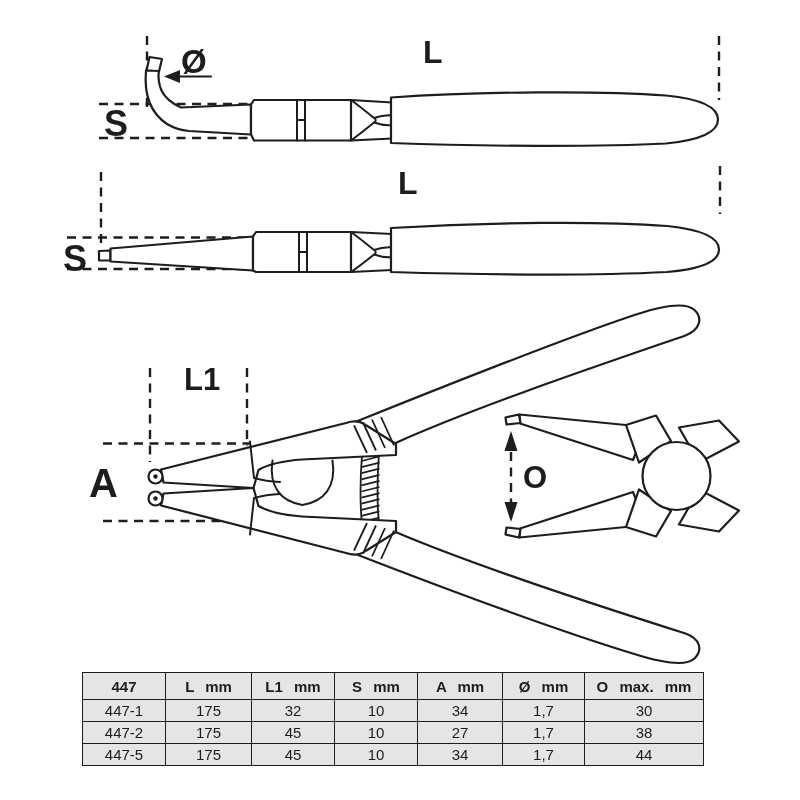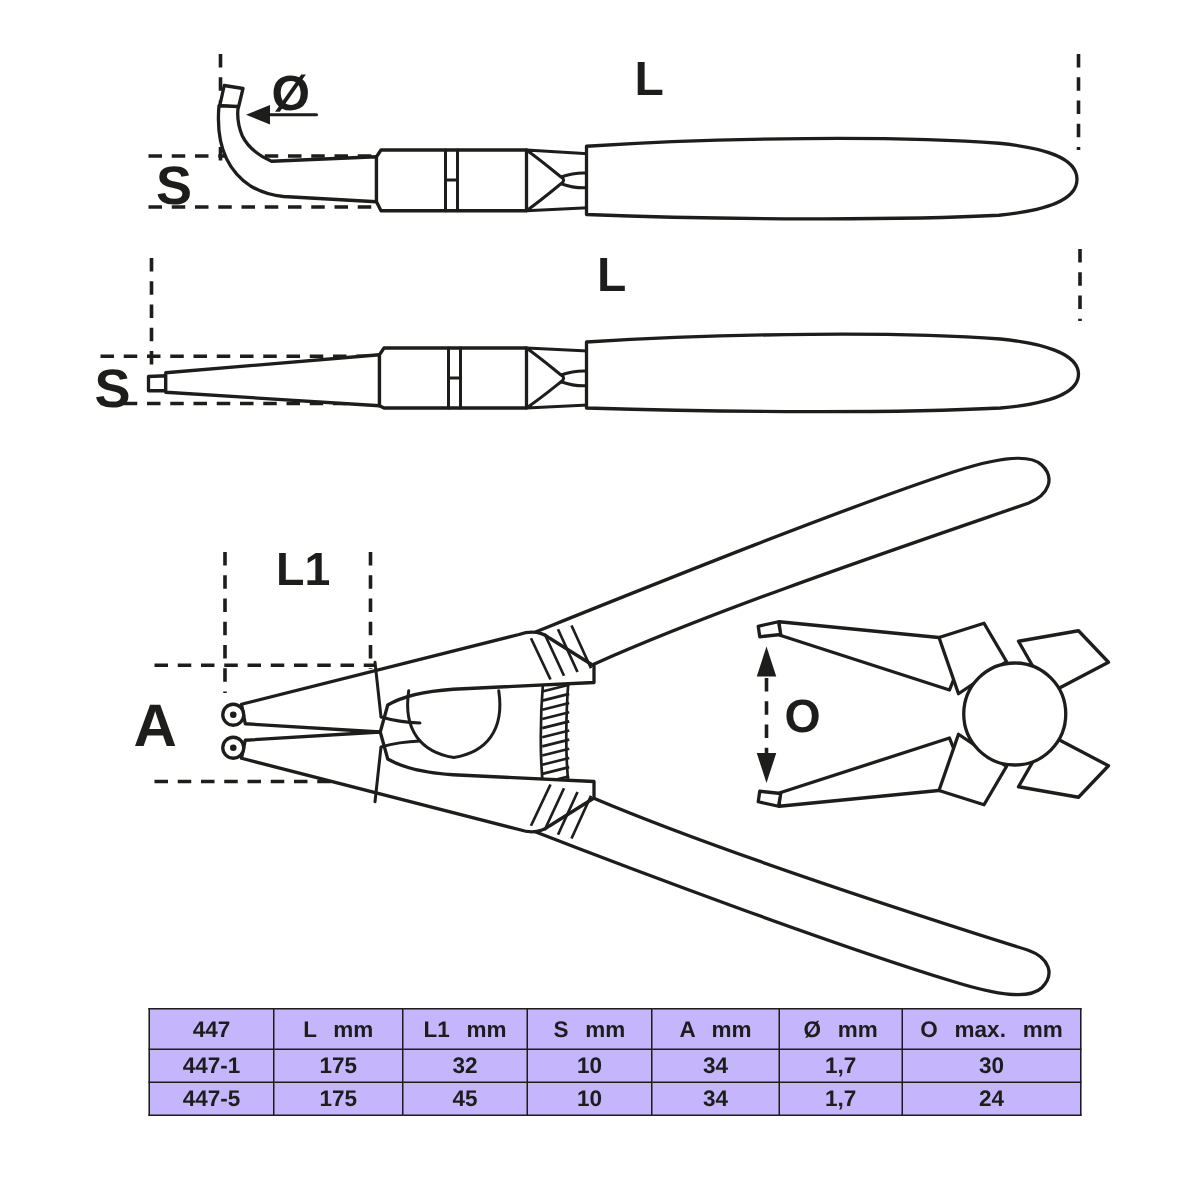--- a/index.html
+++ b/index.html
@@ -5,26 +5,26 @@
   html,body{margin:0;padding:0;background:#fff;}
   .stage{position:relative;width:800px;height:800px;background:#ffffff;overflow:hidden;
          font-family:"Liberation Sans",sans-serif;}
   .stage svg{position:absolute;left:0;top:0;}
   svg .ln{fill:#ffffff;stroke:#1d1d1b;stroke-width:2.2;stroke-linejoin:round;}
   svg .st{fill:none;stroke:#1d1d1b;stroke-width:2;stroke-linejoin:round;stroke-linecap:round;}
   svg .thin{fill:none;stroke:#1d1d1b;stroke-width:1.8;}
   svg .dash{fill:none;stroke:#1d1d1b;stroke-width:2.4;stroke-dasharray:9 6.5;}
   svg .lbl{fill:#1d1d1b;font-family:"Liberation Sans",sans-serif;font-weight:bold;}
   svg .ah{fill:#1d1d1b;stroke:none;}
-  table.dims{position:absolute;left:99px;top:672px;width:621px;border-collapse:collapse;
-             table-layout:fixed;font-size:15px;color:#1d1d1b;background:#c4b5fd;}
+  table.dims{position:absolute;left:82px;top:672px;width:621px;border-collapse:collapse;
+             table-layout:fixed;font-size:15px;color:#1d1d1b;background:#e5e5e5;}
   table.dims td,table.dims th{border:1.8px solid #1d1d1b;text-align:center;vertical-align:middle;
              padding:0;overflow:hidden;white-space:nowrap;}
   table.dims th{height:26px;font-weight:bold;word-spacing:7px;}
-  table.dims td{height:21px;font-weight:bold;}
+  table.dims td{height:21px;font-weight:normal;}
 </style>
 </head>
 <body>
 
 <div class="stage">
 <svg width="800" height="800" viewBox="0 0 800 800">
 
   <g>
     <path class="dash" d="M147,36 V108"></path>
     <path class="dash" d="M99,104 H250"></path>
@@ -134,23 +134,32 @@
     <tr>
       <td>447-1</td>
       <td>175</td>
       <td>32</td>
       <td>10</td>
       <td>34</td>
       <td>1,7</td>
       <td>30</td>
     </tr>
     <tr>
+      <td>447-2</td>
+      <td>175</td>
+      <td>45</td>
+      <td>10</td>
+      <td>27</td>
+      <td>1,7</td>
+      <td>38</td>
+    </tr>
+    <tr>
       <td>447-5</td>
       <td>175</td>
       <td>45</td>
       <td>10</td>
       <td>34</td>
       <td>1,7</td>
-      <td>24</td>
+      <td>44</td>
     </tr>
   </tbody>
 </table>
 </div>
 
 </body></html>

